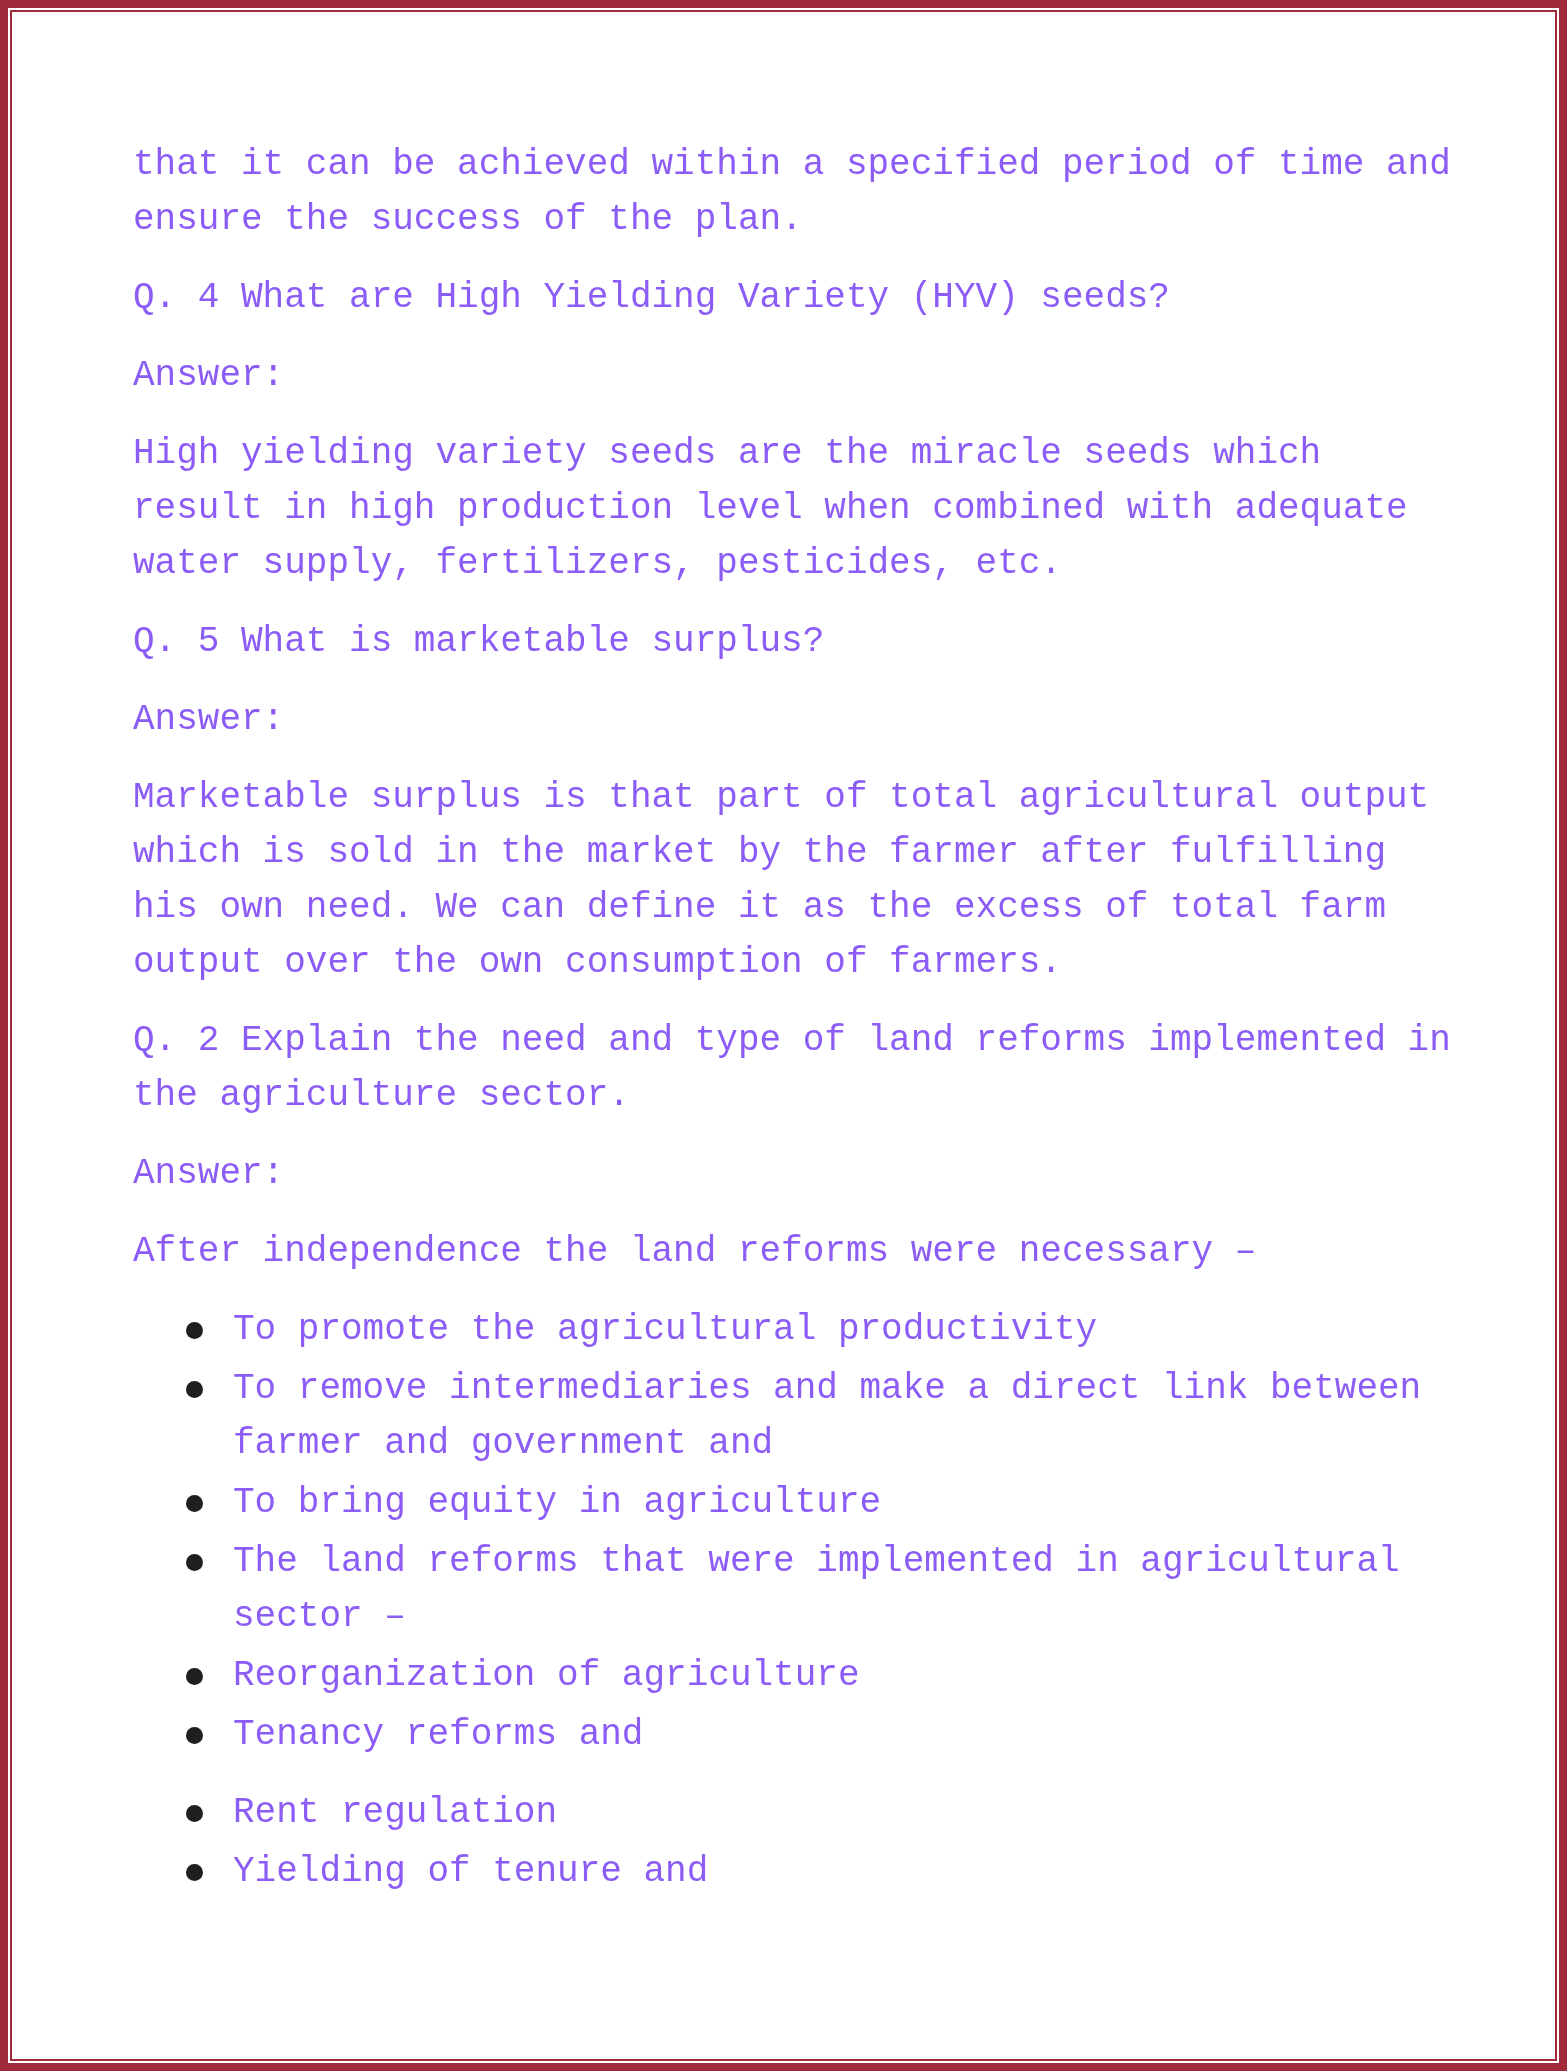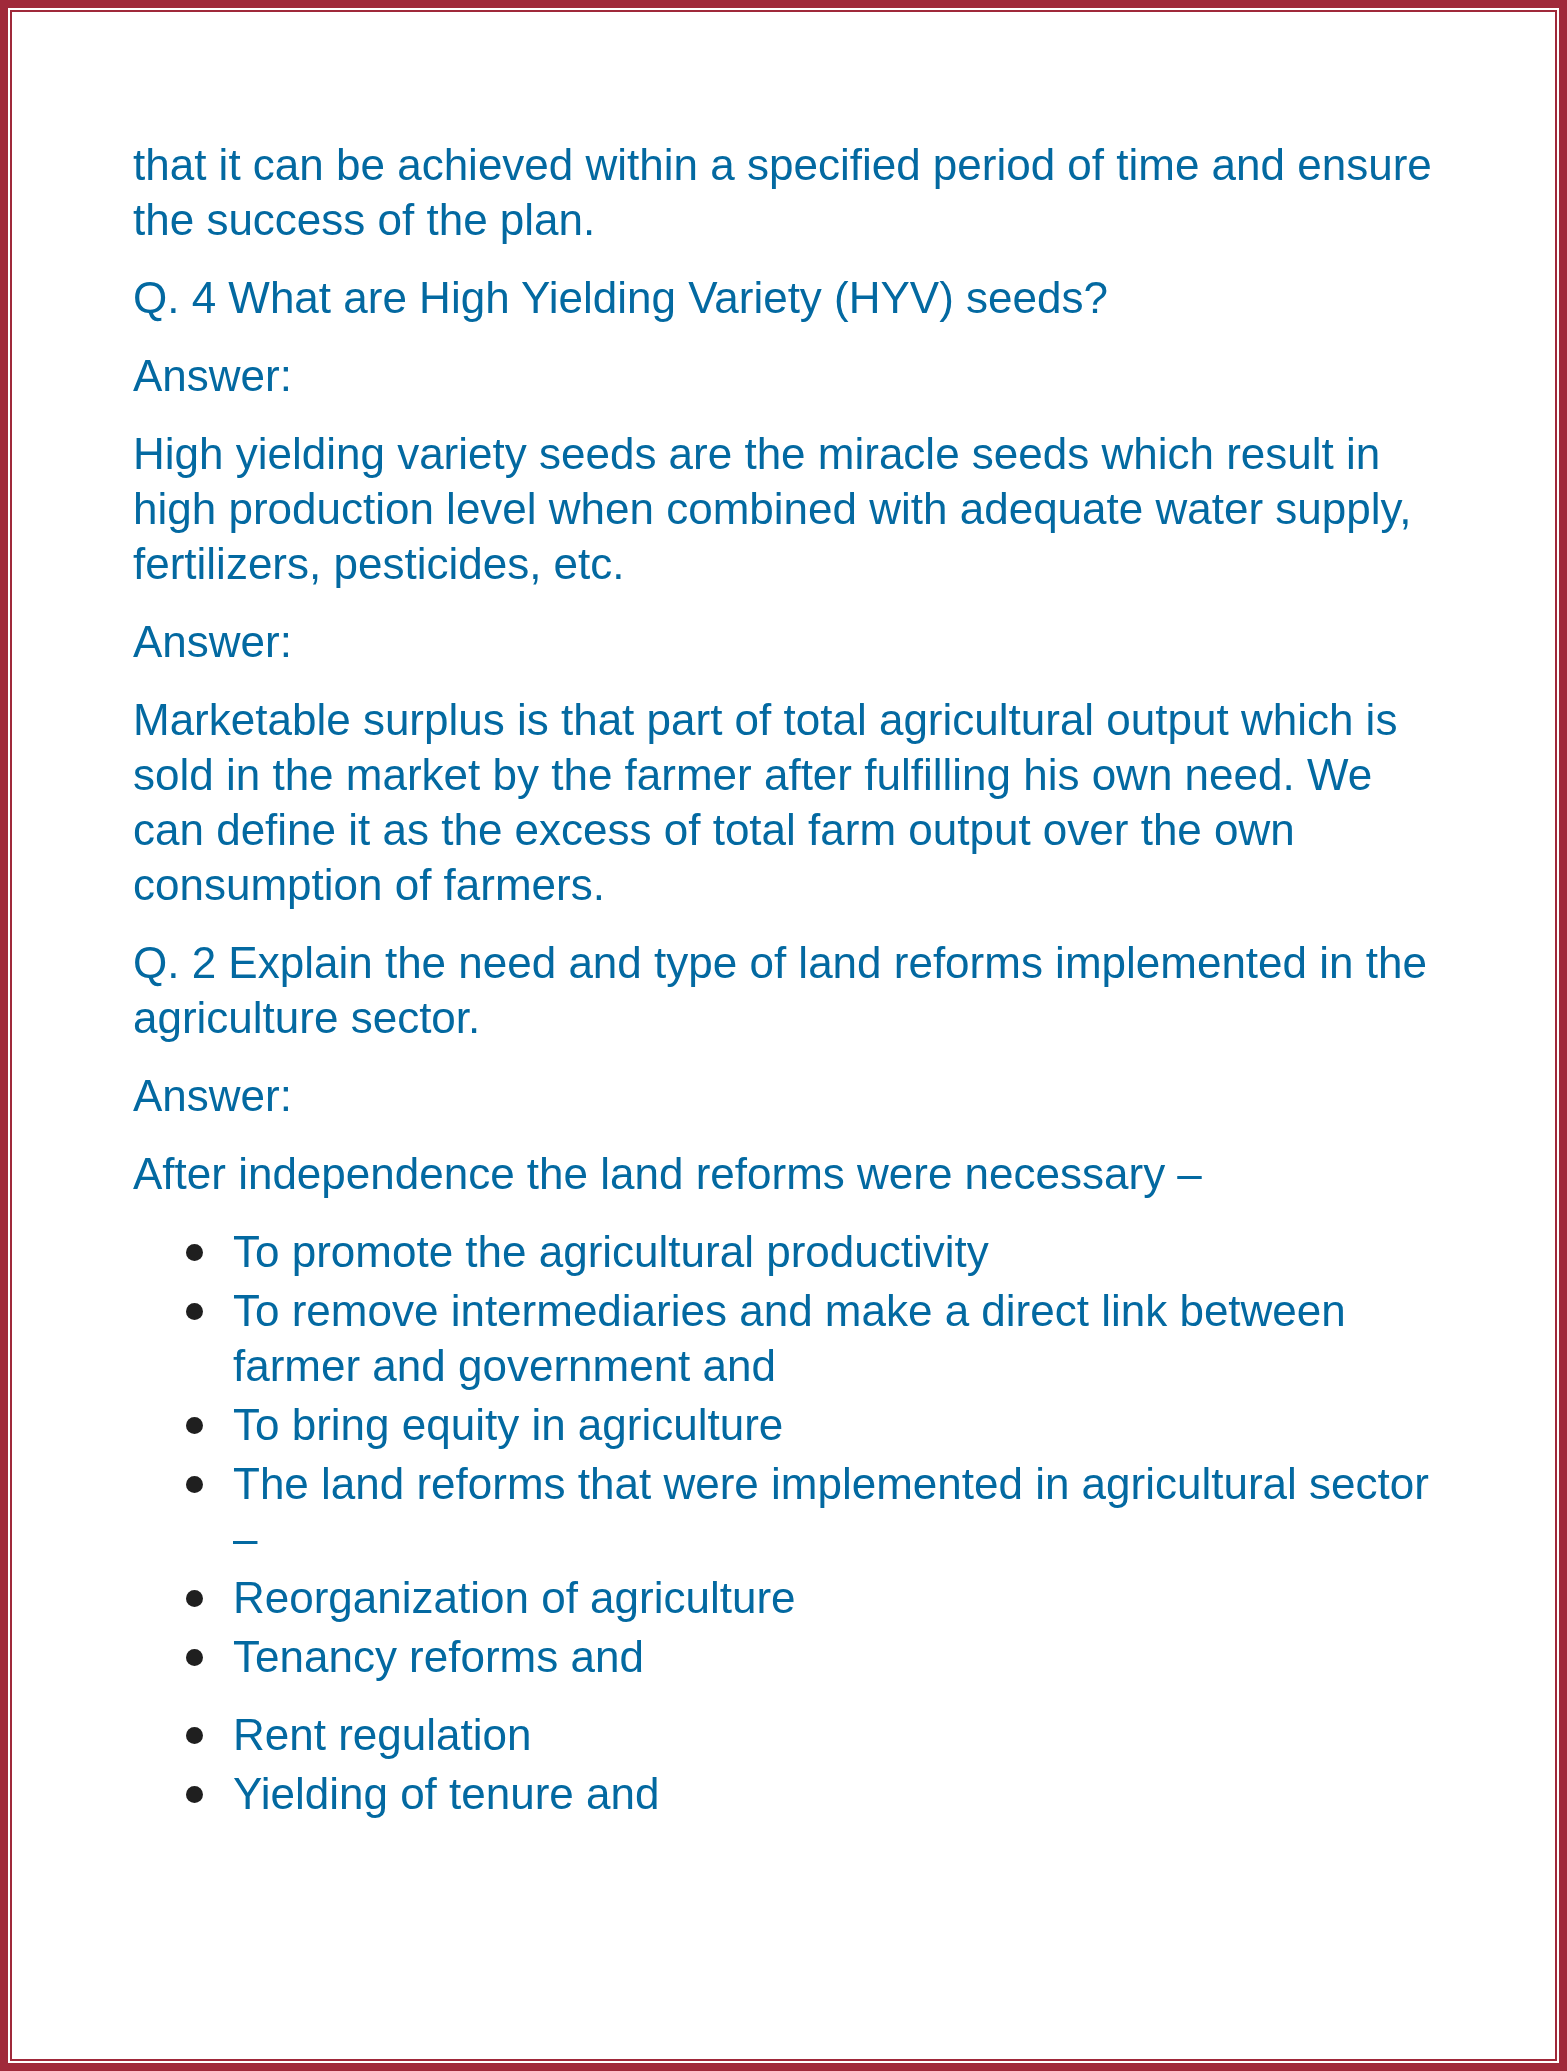--- a/index.html
+++ b/index.html
@@ -26,24 +26,24 @@
       width: 1547px; height: 2051px;
       box-sizing: border-box;
       border: 2px solid #a0293a;
       background: #ffffff;
     }
     .page-content {
       position: absolute;
       left: 133px;
       top: 137px;
       width: 1320px;
-      font-family: Liberation Sans, sans-serif;
-      font-size: 44px;
+      font-family: Liberation Mono, monospace;
+      font-size: 36px;
       line-height: 55px;
-      color: #0369a1;
+      color: #8b5cf6;
     }
     .para {
       margin: 0 0 23px 0;
     }
     .bullet-list {
       list-style: none;
       margin: 16px 0 23px 0;
       padding: 0;
     }
     .bullet-list.first-list {
@@ -75,20 +75,21 @@
 <div class="frame-inner"></div>
 
 <div class="page-content">
 
   <p class="para">that it can be achieved within a specified period of time and ensure the success of the plan.</p>
 
   <p class="para">Q. 4 What are High Yielding Variety (HYV) seeds?</p>
   <p class="para">Answer:</p>
   <p class="para">High yielding variety seeds are the miracle seeds which result in high production level when combined with adequate water supply, fertilizers, pesticides, etc.</p>
 
+  <p class="para">Q. 5 What is marketable surplus?</p>
   <p class="para">Answer:</p>
   <p class="para">Marketable surplus is that part of total agricultural output which is sold in the market by the farmer after fulfilling his own need. We can define it as the excess of total farm output over the own consumption of farmers.</p>
 
   <p class="para">Q. 2 Explain the need and type of land reforms implemented in the agriculture sector.</p>
   <p class="para">Answer:</p>
   <p class="para">After independence the land reforms were necessary –</p>
 
   <ul class="bullet-list first-list">
     <li class="bullet-item">
       <span class="bullet-dot"></span>

